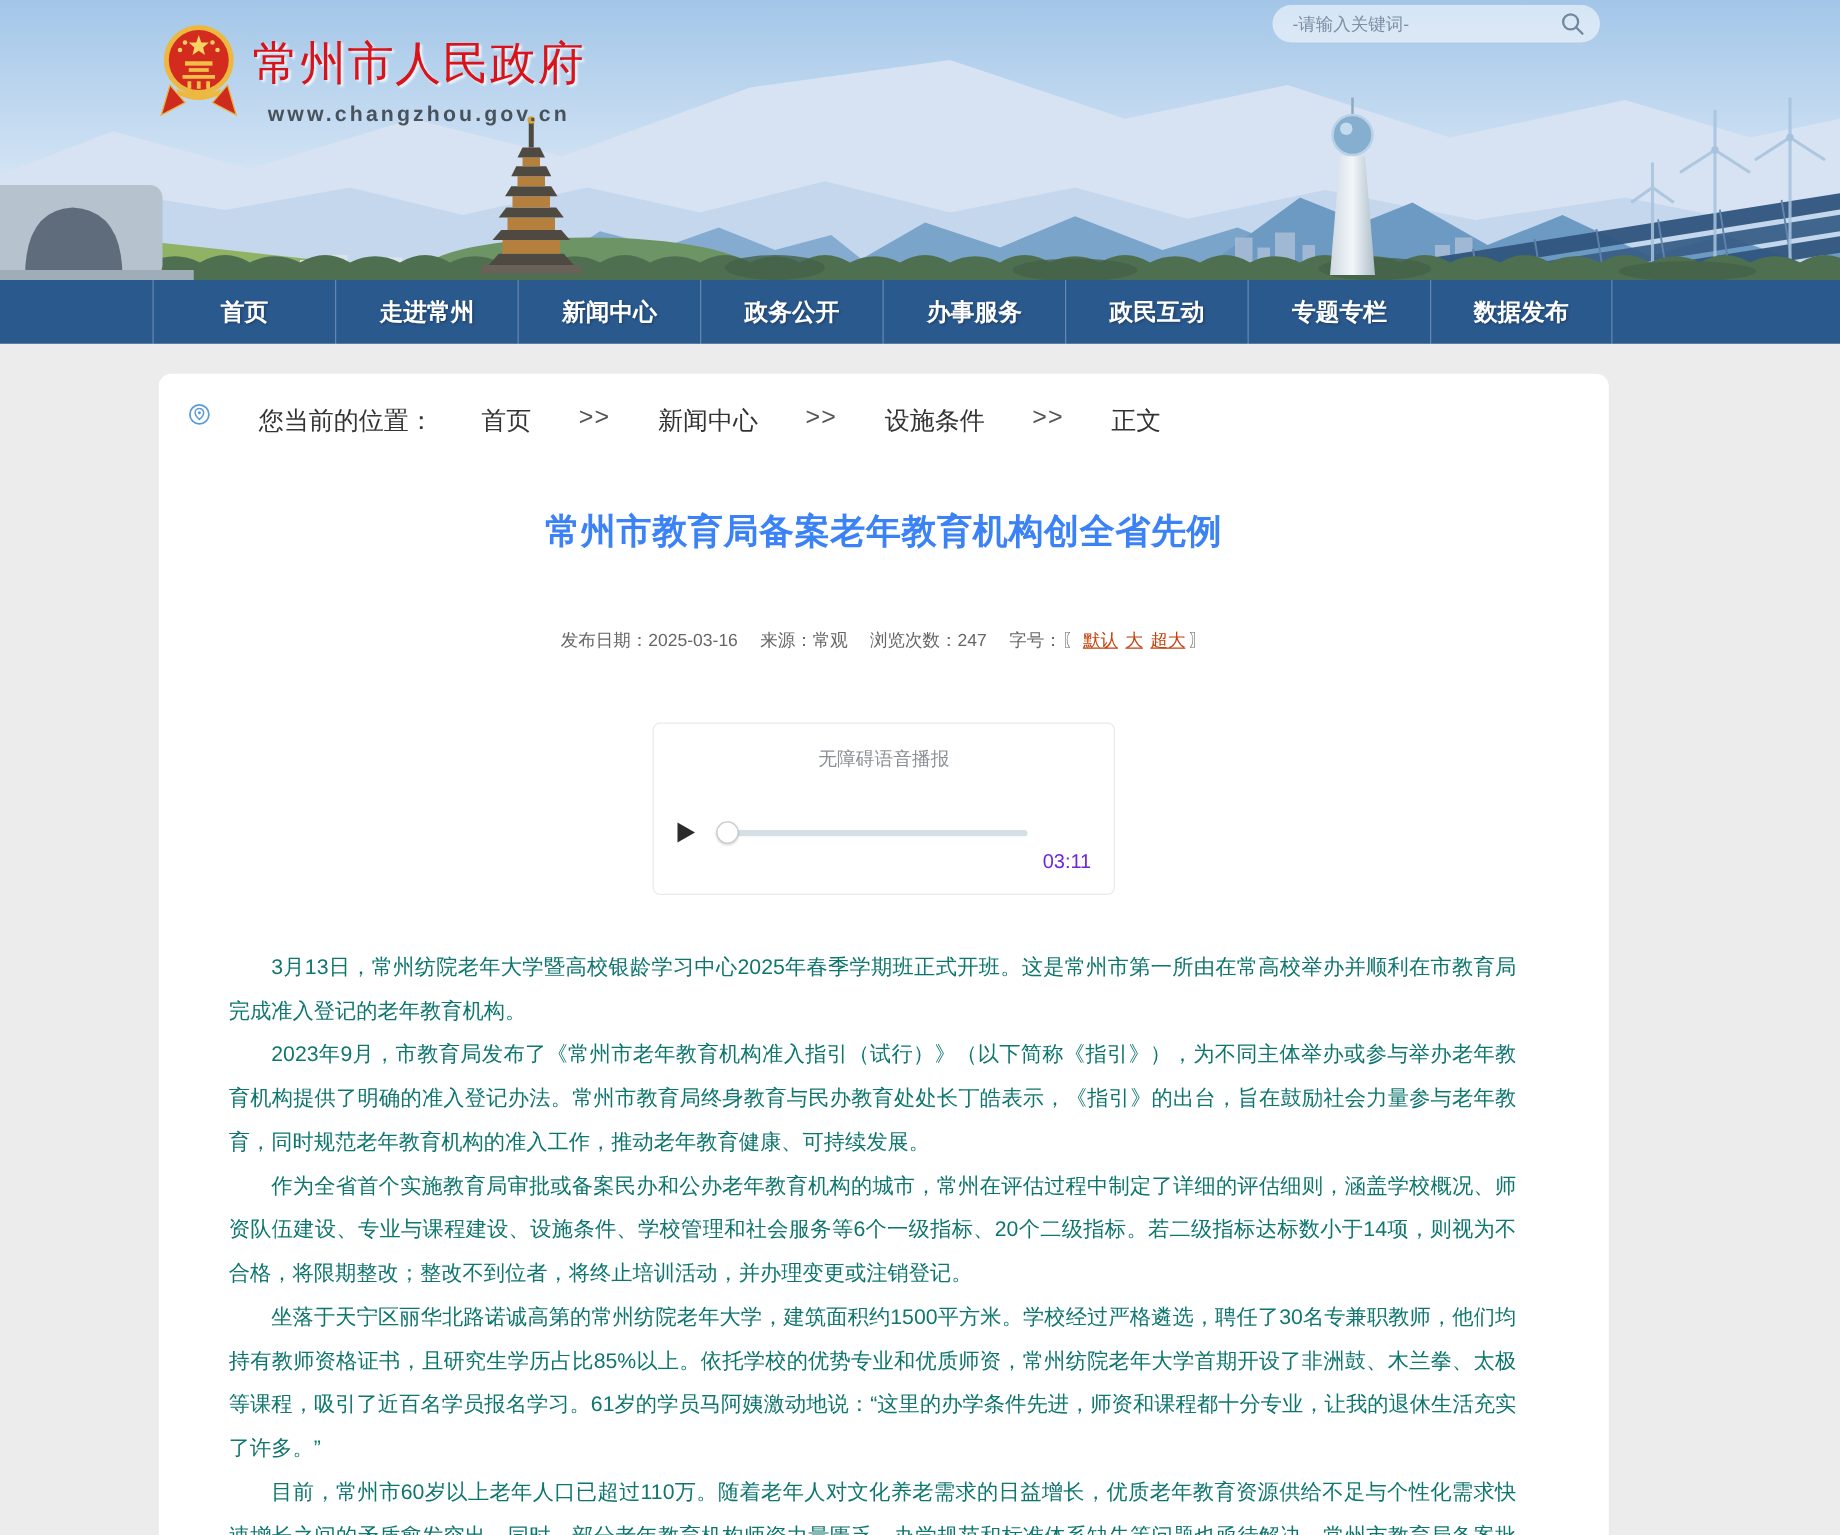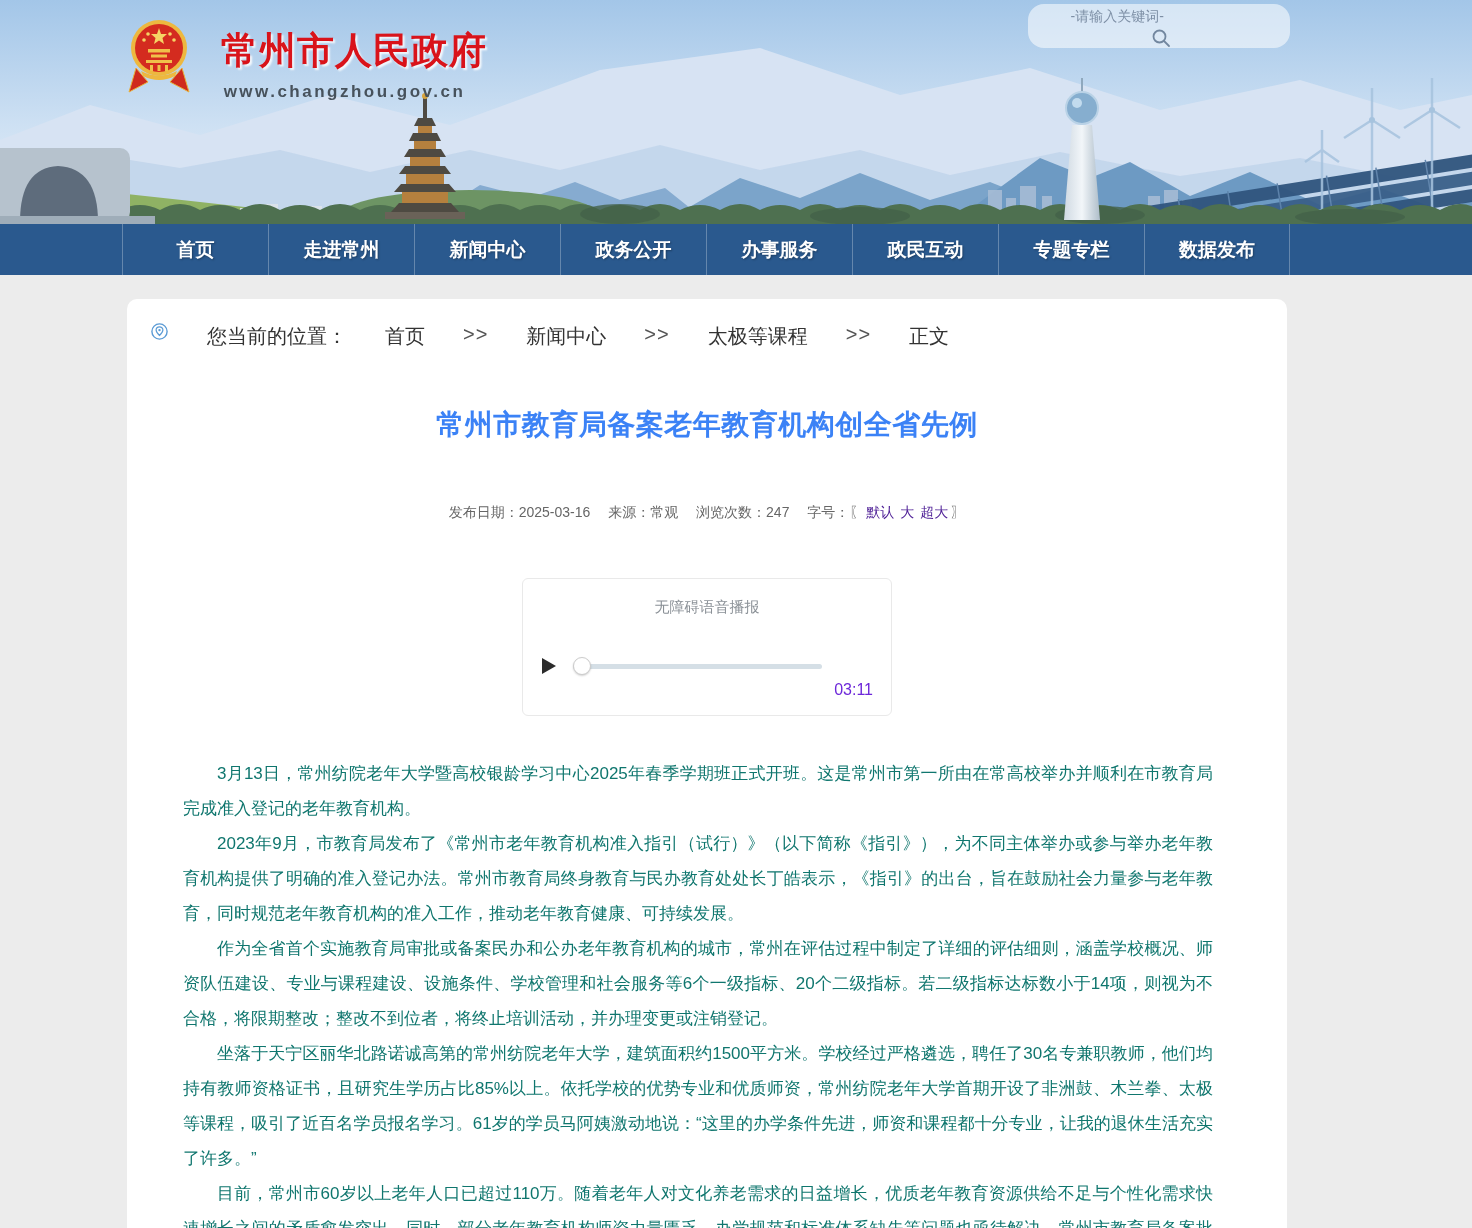--- a/index.html
+++ b/index.html
@@ -11,35 +11,34 @@
   }
 
   
   .banner { position: relative; width: 1472px; height: 224px; overflow: hidden; }
   .banner svg.scene { position: absolute; inset: 0; width: 100%; height: 100%; display: block; }
 
   .logo-block { position: absolute; left: 128px; top: 16px; display: flex; align-items: flex-start; cursor: pointer; }
   .emblem { width: 62px; height: 88px; flex: 0 0 auto; }
   .logo-text { margin-left: 12px; padding-top: 10px; }
   .site-name {
-    font-size: 37px; font-weight: bold; color: #d9131a; letter-spacing: 1px;
+    font-size: 37px; font-weight: normal; color: #d9131a; letter-spacing: 1px;
     text-shadow: 2px 2px 2px rgba(255,255,255,0.85);
     font-family: "Liberation Serif", "DejaVu Serif", serif;
-    margin-left: 19px;
   }
   .site-url {
     margin-top: 6px; text-align: center;
     font-size: 17px; font-weight: bold; color: #47525c; letter-spacing: 2.5px;
   }
 
   .search-box {
-    position: absolute; top: 4px; right: 182px;
-    width: 262px; height: 44px; border-radius: 16px;
+    position: absolute; top: 4px; right: 192px;
+    width: 262px; height: 30px; border-radius: 16px;
     background: rgba(255,255,255,0.55);
-    display: flex; align-items: center; padding: 0 12px 0 16px; flex-direction: column;
+    display: flex; align-items: center; padding: 0 12px 0 16px;
   }
   .search-box input {
     flex: 1; border: none; outline: none; background: transparent;
     font-size: 14px; color: #4a5a6e;
     font-family: "Liberation Sans", "DejaVu Sans", sans-serif;
   }
   .search-box input::placeholder { color: #7d8fa5; }
   .search-btn { width: 20px; height: 20px; border: none; background: transparent; cursor: pointer; padding: 0; }
 
   
@@ -79,21 +78,21 @@
   .article-title {
     margin-top: 56px; text-align: center;
     font-size: 28px; font-weight: bold; color: #3b82f6; letter-spacing: 0.5px;
   }
 
   .meta-line {
     margin-top: 60px; text-align: center;
     font-size: 14px; color: #666666;
   }
   .meta-line .group { margin: 0 7px; }
-  .font-opt { margin: 12px 3px; cursor: pointer; color: #4c1d95; }
+  .font-opt { margin: 12px 3px; cursor: pointer; color: #c2410c; text-decoration: underline; }
 
   
   .player {
     width: 370px; margin: 56px auto 0;
     border: 1px solid #e9e9e9; border-radius: 6px;
     padding: 19px 18px 16px; background: #ffffff;
   }
   .player-title { text-align: center; font-size: 15px; color: #8a9096; }
   .player-controls { display: flex; align-items: center; margin-top: 16px; }
   .play-btn { width: 16px; height: 18px; border: none; background: transparent; padding: 0; cursor: pointer; flex: 0 0 auto; }
@@ -285,21 +284,21 @@
       <svg class="pin" viewBox="0 0 17 17">
         <circle cx="8.5" cy="8.5" r="7.6" fill="none" stroke="#5b9bd5" stroke-width="1.4"></circle>
         <path d="M8.5,3.8 C6.6,3.8 5.1,5.3 5.1,7.1 c0,2.3 3.4,5.4 3.4,5.4 s3.4,-3.1 3.4,-5.4 C11.9,5.3 10.4,3.8 8.5,3.8 Z" fill="none" stroke="#5b9bd5" stroke-width="1.2"></path>
         <circle cx="8.5" cy="7.1" r="1.2" fill="#5b9bd5"></circle>
       </svg>
       <span class="crumb-label">您当前的位置：</span>
       <a class="crumb">首页</a>
       <span class="crumb-sep">&gt;&gt;</span>
       <a class="crumb">新闻中心</a>
       <span class="crumb-sep">&gt;&gt;</span>
-      <a class="crumb">太极等课程</a>
+      <a class="crumb">设施条件</a>
       <span class="crumb-sep">&gt;&gt;</span>
       <a class="crumb current">正文</a>
     </div>
 
     <h1 class="article-title">常州市教育局备案老年教育机构创全省先例</h1>
 
     <div class="meta-line">
       <span class="group"><span>发布日期：</span><span>2025-03-16</span></span>
       <span class="group"><span>来源：</span><span>常观</span></span>
       <span class="group"><span>浏览次数：</span><span>247</span></span>

